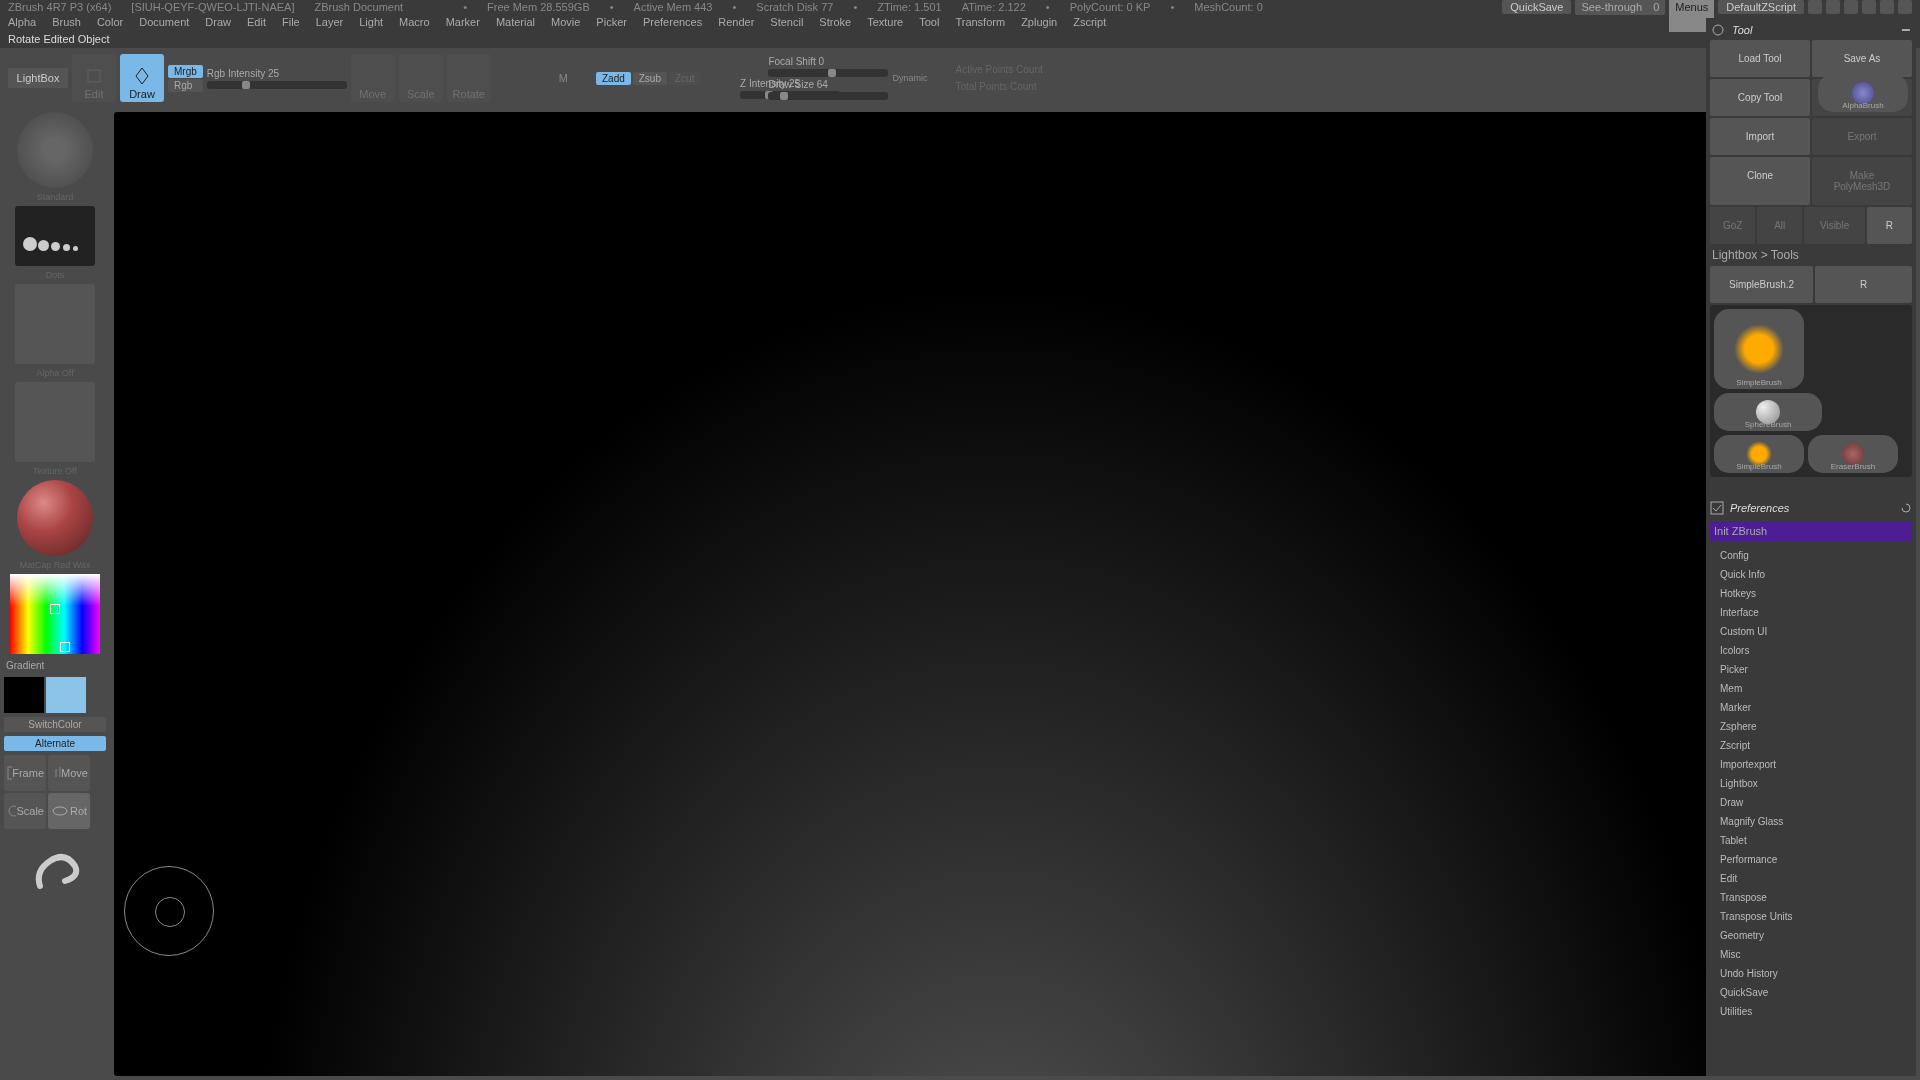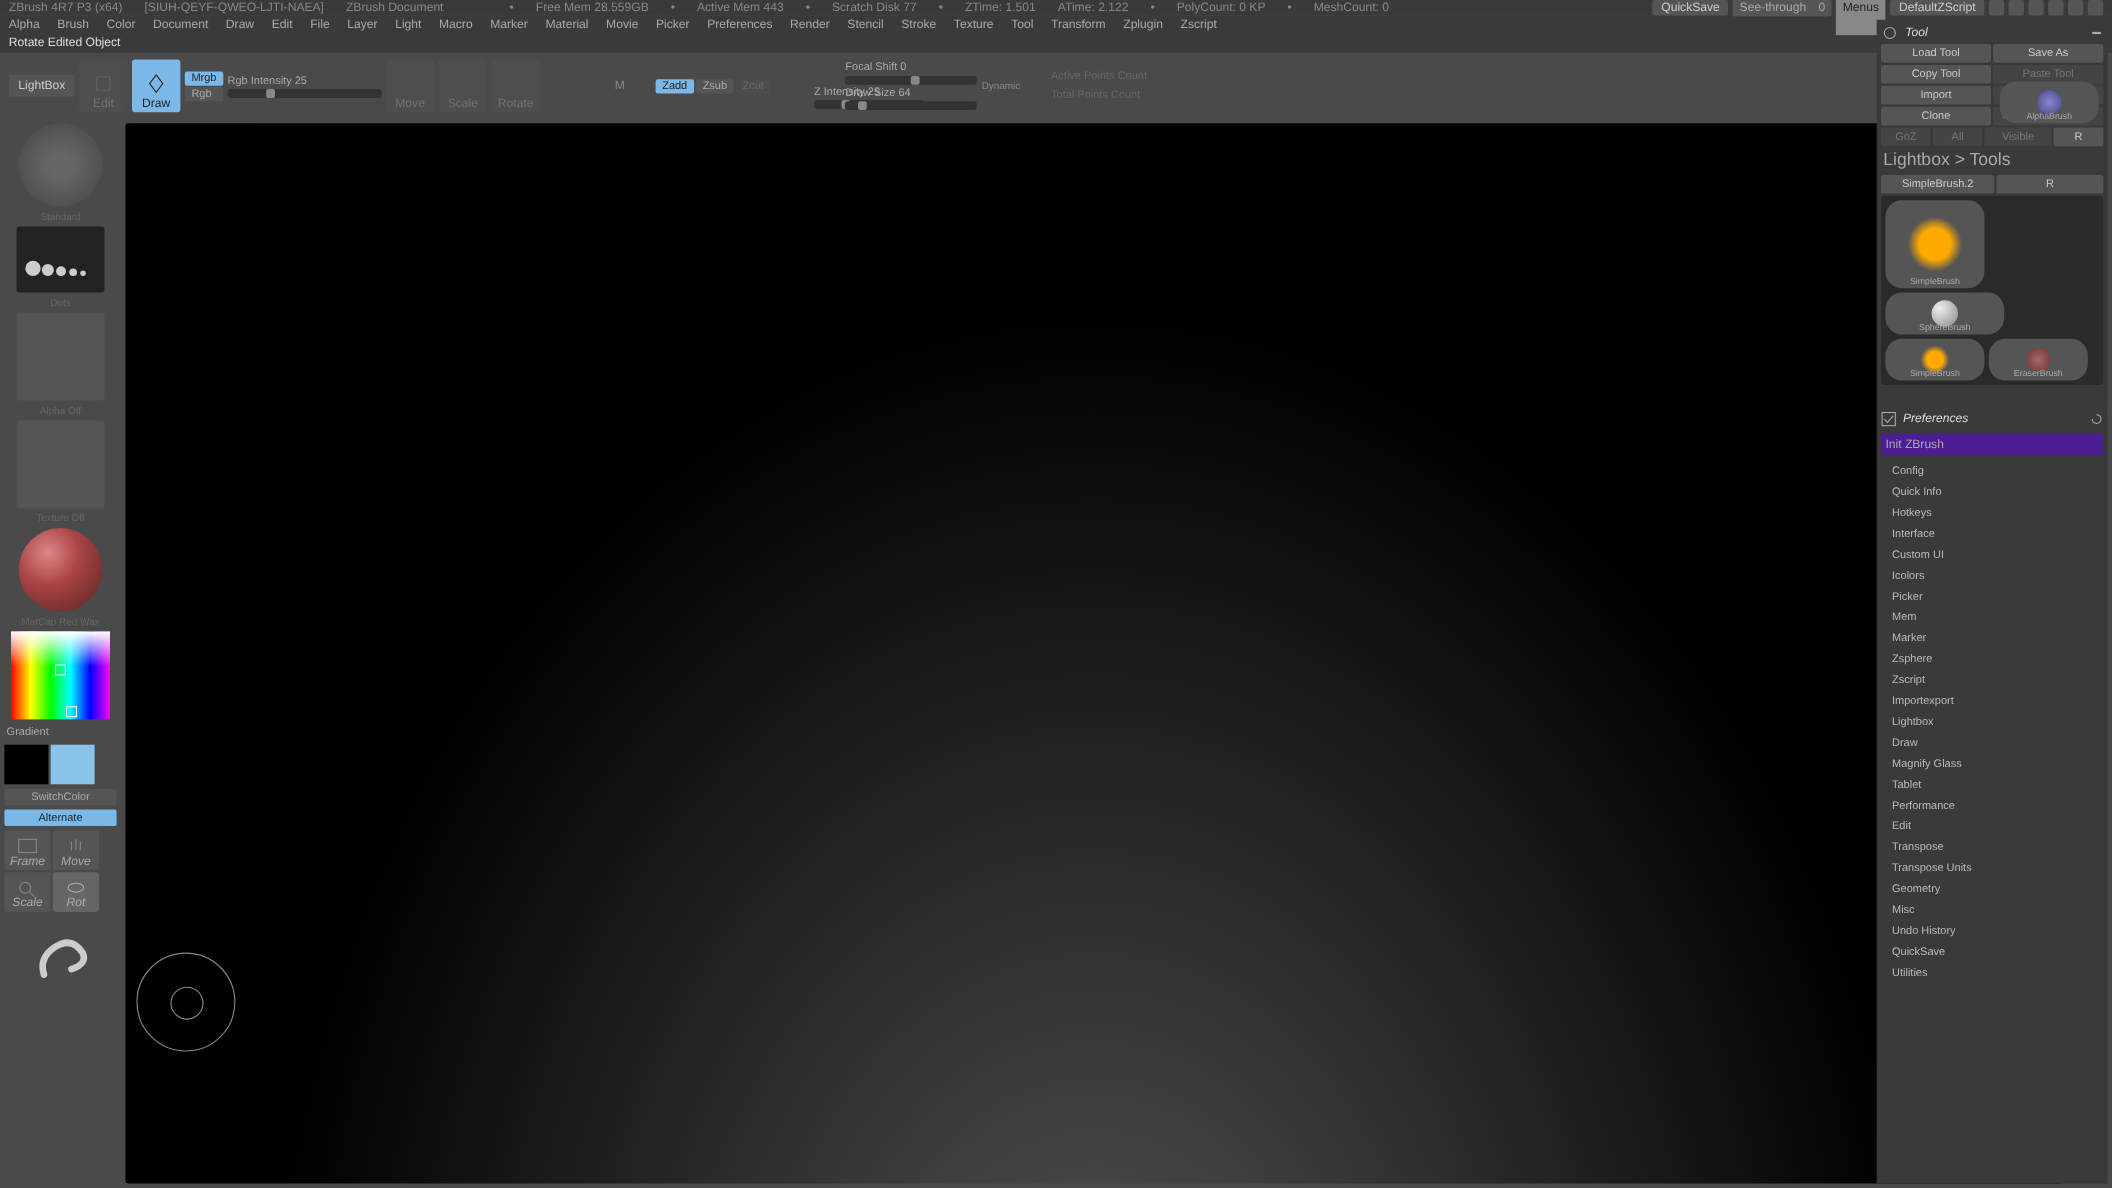--- a/index.html
+++ b/index.html
@@ -39,34 +39,34 @@
 .color-picker { width: 90px; height: 80px; background: linear-gradient(to bottom, #fff 0%, transparent 40%), linear-gradient(to right, #f00, #ff0, #0f0, #0ff, #00f, #f0f); position: relative; margin: 0 auto; }
 .color-cursor { position: absolute; width: 10px; height: 10px; border: 1px solid #fff; top: 30px; left: 40px; }
 .gradient-label { font-size: 10px; color: #aaa; padding: 2px; }
 .color-swatches { display: flex; gap: 2px; }
 .swatch { width: 40px; height: 36px; }
 .swatch.black { background: #000; }
 .swatch.blue { background: #8ac4e8; }
 .btn-small { background: #555; padding: 2px; text-align: center; font-size: 10px; color: #aaa; border-radius: 2px; }
 .btn-small.active { background: #7ab8e8; color: #222; }
 .nav-btns { display: flex; gap: 2px; flex-wrap: wrap; }
-.nav-btn { width: 42px; height: 36px; background: #555; border-radius: 3px; display: flex; flex-direction: column; align-items: center; justify-content: flex-end; font-size: 9px; padding: 2px; font-style: italic; }
+.nav-btn { width: 42px; height: 36px; background: #555; border-radius: 3px; display: flex; flex-direction: row; align-items: center; font-size: 9px; padding: 2px; }
 .canvas-wrap { flex: 1; padding: 4px; position: relative; }
 .canvas { width: 100%; height: 100%; background: radial-gradient(ellipse at center 120%, #555 0%, #000 60%); border-radius: 3px; position: relative; }
 .brush-ring { position: absolute; width: 90px; height: 90px; border: 1px solid #888; border-radius: 50%; left: 10px; bottom: 120px; }
 .brush-ring-inner { position: absolute; width: 30px; height: 30px; border: 1px solid #888; border-radius: 50%; left: 30px; top: 30px; }
 .right-shelf { width: 40px; background: #4a4a4a; display: flex; flex-direction: column; gap: 6px; padding: 4px; }
 .right-shelf-btn { width: 30px; height: 40px; background: #555; border-radius: 3px; display: flex; flex-direction: column; align-items: center; justify-content: flex-end; font-size: 8px; padding: 2px; color: #888; }
 .right-shelf-btn.active { background: #7ab8e8; color: #222; }
 .right-shelf-btn.dim { opacity: 0.3; }
 .right-panel { width: 210px; background: #3a3a3a; display: flex; flex-direction: column; padding: 4px; gap: 2px; position: absolute; right: 4px; top: 18px; bottom: 4px; }
 .panel-header { display: flex; align-items: center; gap: 6px; font-size: 13px; color: #ddd; font-family: Georgia, serif; font-style: italic; }
 .panel-header-icon { width: 16px; height: 16px; }
 .tool-btns { display: flex; gap: 2px; flex-wrap: wrap; }
-.tool-btn { flex: 1; min-width: 48%; background: #555; padding: 3px; font-size: 10px; color: #ccc; border-radius: 2px; text-align: center; }
+.tool-btn { flex: 1; min-width: 48%; background: #555; padding: 13px; font-size: 10px; color: #ccc; border-radius: 2px; text-align: center; }
 .tool-btn.dim { opacity: 0.4; }
 .tool-grid { display: flex; flex-wrap: wrap; gap: 4px; padding: 4px; background: #2a2a2a; border-radius: 3px; }
 .tool-thumb { width: 90px; height: 80px; background: #555; border-radius: 15px; display: flex; flex-direction: column; align-items: center; justify-content: center; font-size: 9px; color: #aaa; position: relative; }
 .tool-thumb-label { position: absolute; bottom: 2px; font-size: 8px; }
 .simple-s { width: 50px; height: 50px; background: radial-gradient(circle, #fa0 40%, transparent 70%); border-radius: 30% 70% 70% 30%; }
 .sphere-b { width: 40px; height: 40px; background: radial-gradient(circle at 30% 30%, #eee, #888); border-radius: 50%; }
 .pref-section { font-size: 10px; color: #bbb; padding: 3px 10px; cursor: pointer; }
 .pref-init { background: #4c1d95; padding: 4px; border-radius: 3px; margin: 4px 0; }
 .dots-stroke { position: absolute; top: 18px; left: 8px; }
 .dot { width: 10px; height: 10px; background: #ccc; border-radius: 50%; display: inline-block; }
@@ -362,21 +362,21 @@
     <span class="tool-btn dim">Export</span>
     <span class="tool-btn">Clone</span>
     <span class="tool-btn dim">Make PolyMesh3D</span>
   </div>
   <div class="tool-btns">
     <span class="tool-btn dim" style="min-width:22%">GoZ</span>
     <span class="tool-btn dim" style="min-width:22%">All</span>
     <span class="tool-btn dim" style="min-width:30%">Visible</span>
     <span class="tool-btn" style="min-width:10%">R</span>
   </div>
-  <div style="font-size:16px;color:#aaa;padding:2px">Lightbox &gt; Tools</div>
+  <div style="font-size:12px;color:#aaa;padding:2px">Lightbox &gt; Tools</div>
   <div style="display:flex;gap:2px">
     <span class="tool-btn" style="flex:1">SimpleBrush.2</span>
     <span class="tool-btn" style="width:20px;flex:0">R</span>
   </div>
   <div class="tool-grid">
     <div class="tool-thumb">
         <div class="simple-s"></div>
         <span class="tool-thumb-label">SimpleBrush</span>
       </div>
     <div class="tool-thumb" style="height:38px;width:108px">

